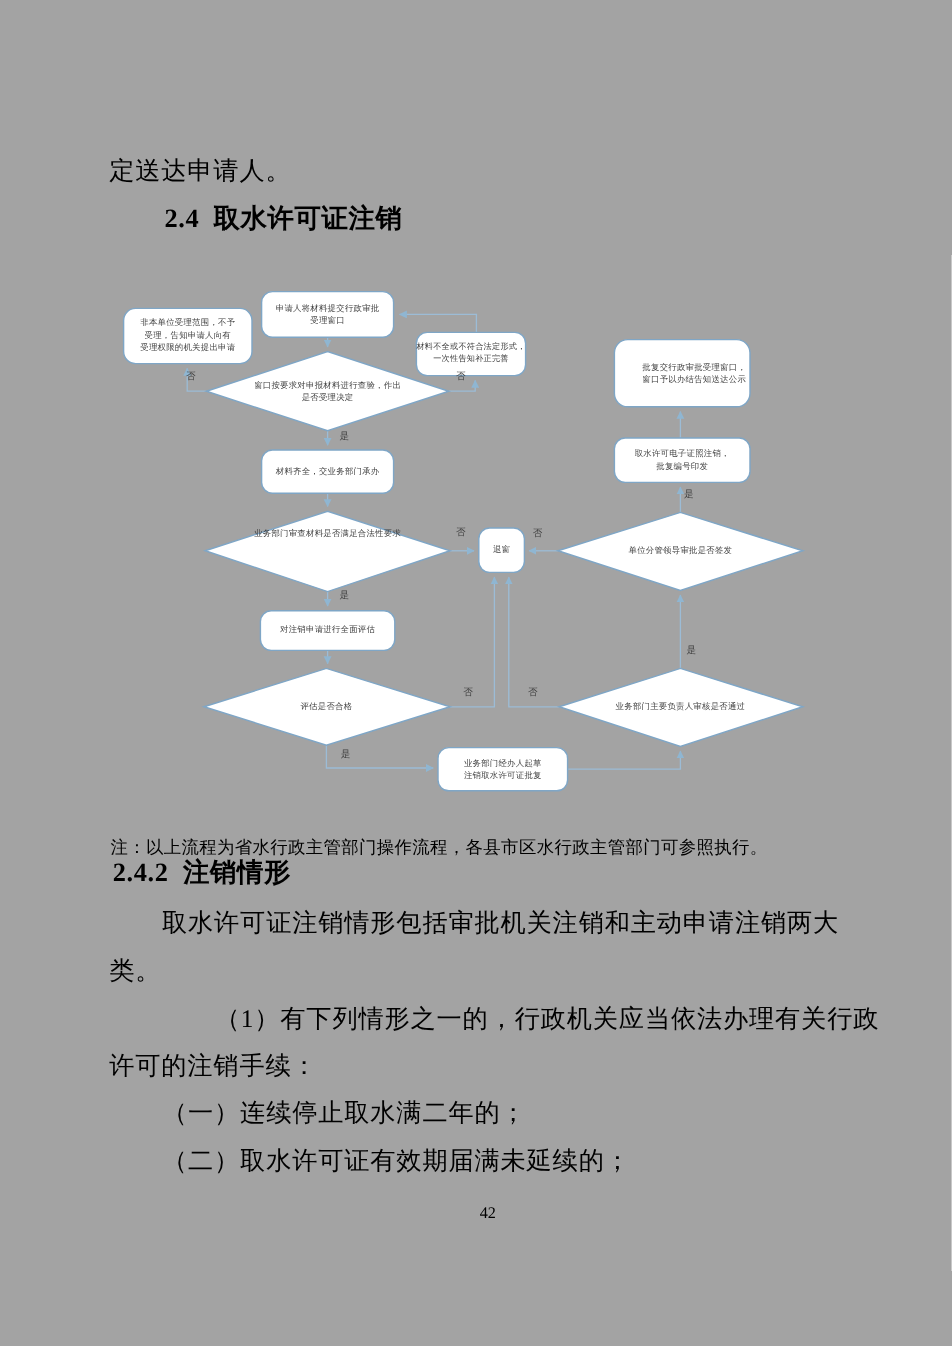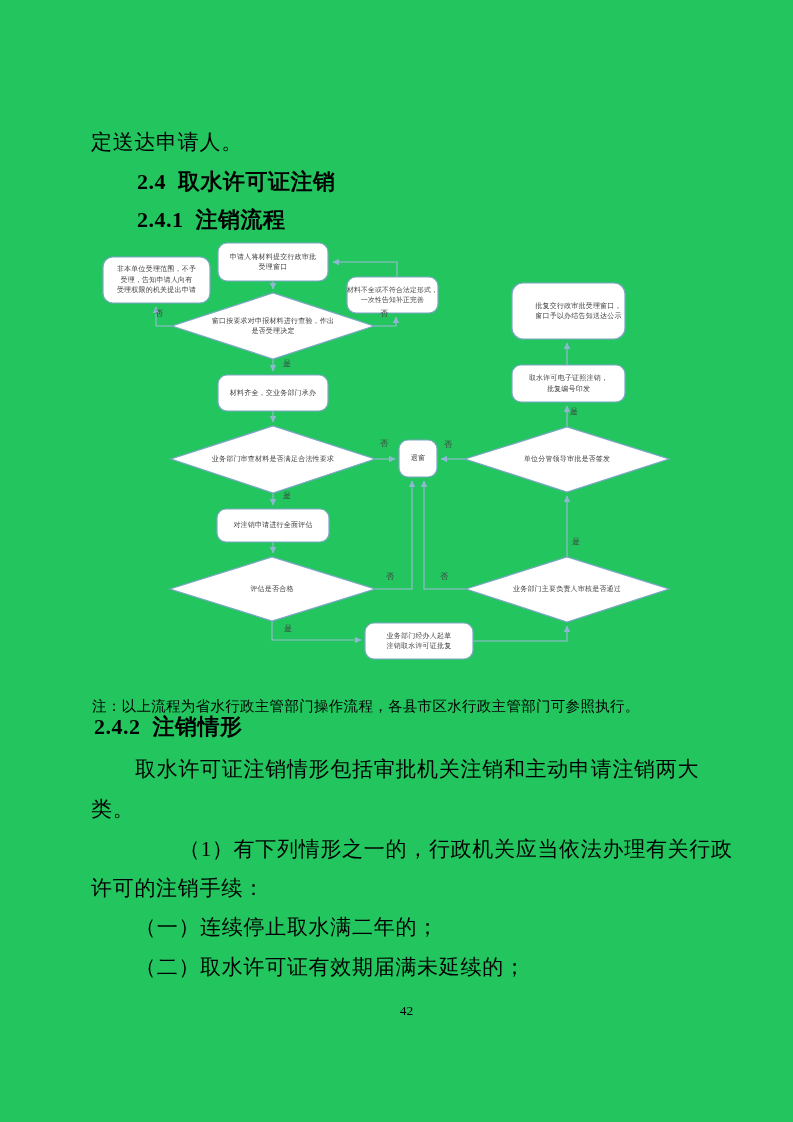--- a/index.html
+++ b/index.html
@@ -1,17 +1,17 @@
 <!DOCTYPE html>
 <html><head>
 <meta charset="utf-8">
 <style>
   html,body{margin:0;padding:0;background:#e8e8e8;}
   .page{
-    position:relative;width:793px;height:1122px;background:#22c55e;
+    position:relative;width:793px;height:1122px;background:#a3a3a3;
     font-family:"Liberation Serif","DejaVu Serif",serif;color:#000;
     overflow:hidden;margin:0 auto;
   }
   .txt{position:absolute;white-space:pre;}
   .body-line{font-size:21px;letter-spacing:0.7px;line-height:26px;}
   .heading{font-size:22px;font-weight:bold;letter-spacing:0.5px;}
   .note-line{font-size:14.5px;letter-spacing:0.3px;}
   .pageno{position:absolute;left:0;right:0;text-align:center;font-size:13.5px;}
   
   .fc-svg{position:absolute;left:0;top:0;}
@@ -25,21 +25,20 @@
     position:absolute;font-size:8px;color:#3f3f3f;line-height:1;
   }
 </style>
 </head>
 <body>
 
 <div class="page">
 
   <div class="txt body-line" style="left:91px;top:129px;">定送达申请人。</div>
   <div class="txt heading" style="left:137px;top:167px;">2.4  取水许可证注销</div>
-  <div class="txt heading" style="left:137px;top:205px;">2.4.1  注销流程</div>
 
   <svg class="fc-svg" width="793" height="700" viewBox="0 0 793 700">
     <defs>
       <marker id="arr" markerWidth="8" markerHeight="8" refX="5.5" refY="3" orient="auto">
         <path d="M0,0 L6,3 L0,6 Z" fill="#8fb6d2"></path>
       </marker>
     </defs>
     <g stroke="#9cbcd6" stroke-width="1.1" fill="none">
       <path d="M273,281 L273,289" marker-end="url(#arr)"></path>
       <path d="M172,326 L156,326 L156,307" marker-end="url(#arr)"></path>
@@ -80,21 +79,21 @@
   <div class="fc-label" style="left:229px;top:244px;width:88px;height:36px;">申请人将材料提交行政审批
 受理窗口</div>
   <div class="fc-label" style="left:116px;top:258px;width:81px;height:44px;">非本单位受理范围，不予
 受理，告知申请人向有
 受理权限的机关提出申请</div>
   <div class="fc-label small" style="left:346px;top:278px;width:93px;height:34px;">材料不全或不符合法定形式，
 一次性告知补正完善</div>
   <div class="fc-label" style="left:211px;top:302px;width:124px;height:48px;">窗口按要求对申报材料进行查验，作出
 是否受理决定</div>
   <div class="fc-label" style="left:220px;top:376px;width:106px;height:34px;">材料齐全，交业务部门承办</div>
-  <div class="fc-label" style="left:185px;top:445px;width:176px;height:28px;text-align:right;">业务部门审查材料是否满足合法性要求</div>
+  <div class="fc-label" style="left:185px;top:431px;width:176px;height:28px;text-align:right;">业务部门审查材料是否满足合法性要求</div>
   <div class="fc-label" style="left:399px;top:441px;width:38px;height:35px;">退窗</div>
   <div class="fc-label" style="left:480px;top:445px;width:174px;height:28px;">单位分管领导审批是否签发</div>
   <div class="fc-label" style="left:514px;top:366px;width:109px;height:35px;">取水许可电子证照注销，
 批复编号印发</div>
   <div class="fc-label" style="left:514px;top:285px;width:109px;height:52px;padding-left:10px;">批复交行政审批受理窗口，
 窗口予以办结告知送达公示</div>
   <div class="fc-label" style="left:219px;top:510px;width:108px;height:31px;">对注销申请进行全面评估</div>
   <div class="fc-label" style="left:200px;top:575px;width:144px;height:28px;">评估是否合格</div>
   <div class="fc-label" style="left:480px;top:575px;width:174px;height:28px;">业务部门主要负责人审核是否通过</div>
   <div class="fc-label" style="left:367px;top:624px;width:104px;height:34px;">业务部门经办人起草

